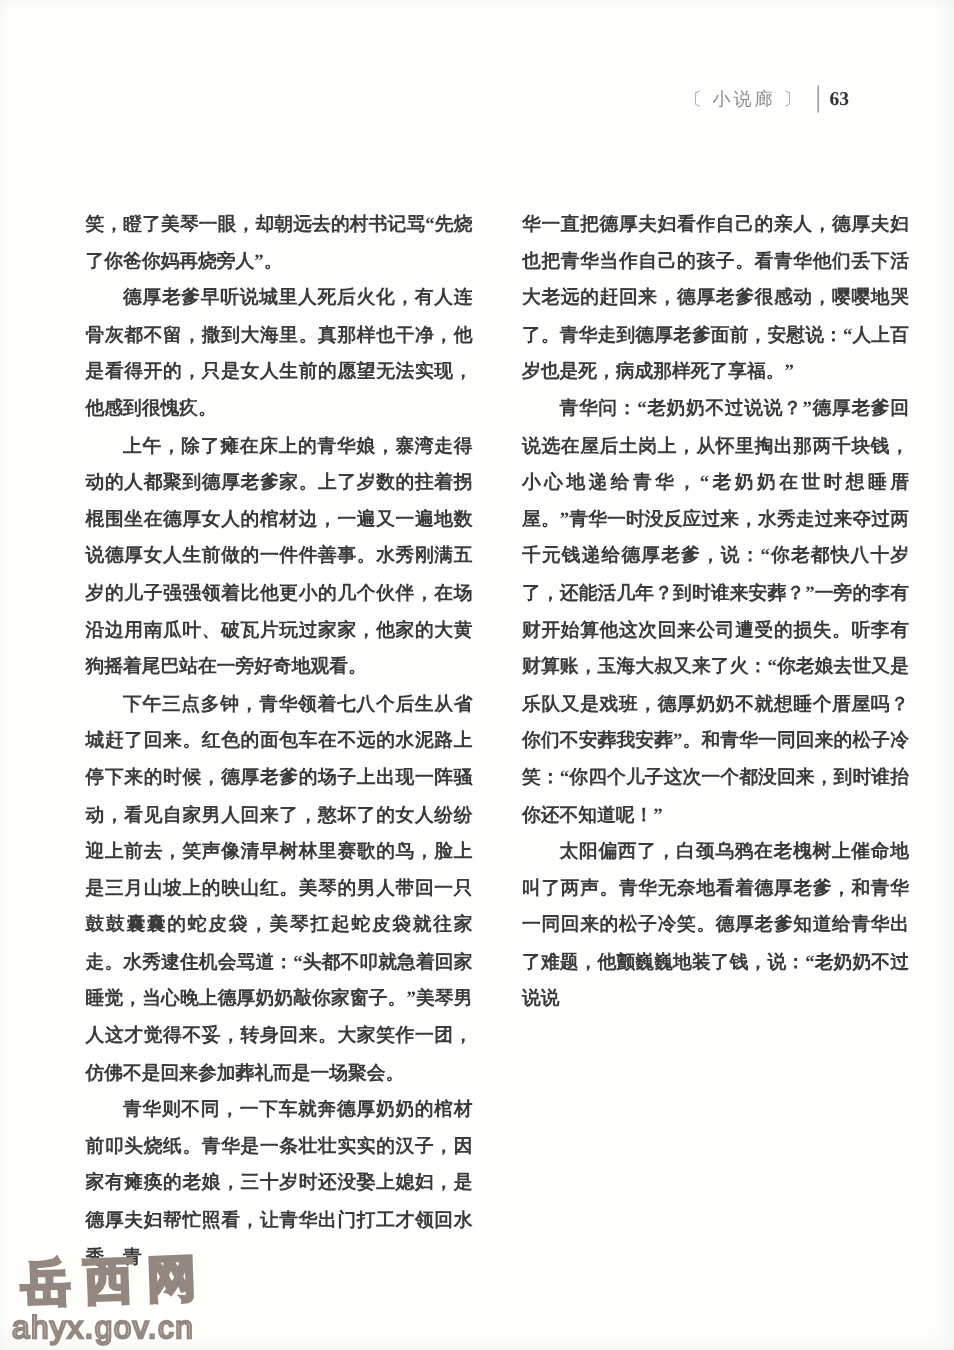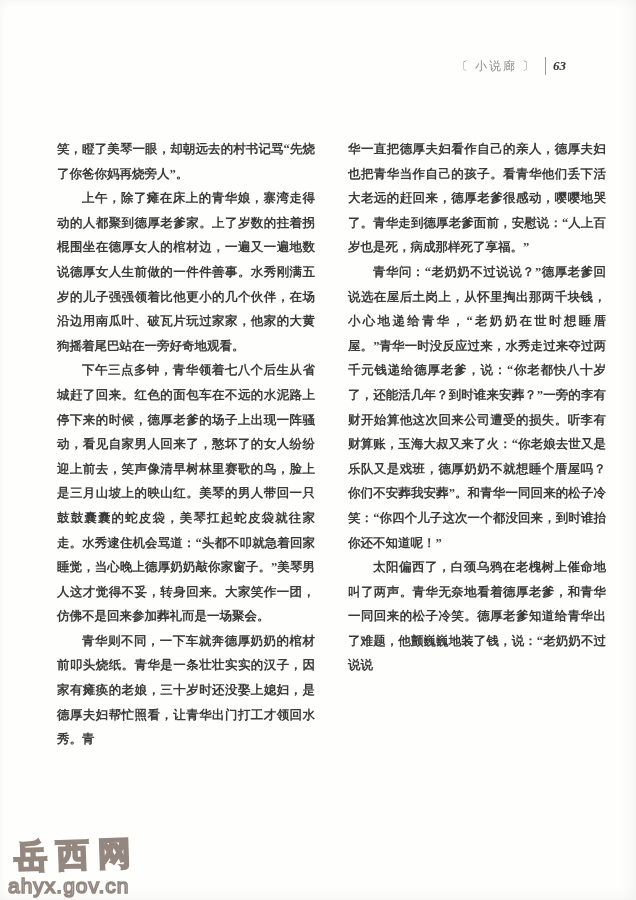--- a/index.html
+++ b/index.html
@@ -15,21 +15,21 @@
   .header{
     position:absolute;top:57px;right:70px;
     display:flex;align-items:center;
     font-size:12px;color:#8a8a8a;
   }
   .section-label{letter-spacing:2px;color:#8c8c8c;}
   .header-divider{
     width:1px;height:18px;background:#9a9a9a;
     margin:0 7px 0 9px;
   }
-  .page-number{font-weight:bold;color:#333;font-size:13px;letter-spacing:0;font-style:italic;}
+  .page-number{font-weight:bold;color:#333;font-size:13px;letter-spacing:0;}
   
   .col{
     position:absolute;top:137px;
     width:258px;
     font-size:12.5px;line-height:24.6px;
     color:#3b3b3b;
     text-align:justify;
     text-justify:inter-ideograph;
     font-weight:bold;
   }
@@ -68,20 +68,21 @@
 <div class="page">
 
   <div class="header">
     <span class="section-label">〔 小说廊 〕</span>
     <span class="header-divider"></span>
     <span class="page-number">63</span>
   </div>
 
   <div class="col col-left">
       <p class="para">笑，瞪了美琴一眼，却朝远去的村书记骂“先烧了你爸你妈再烧旁人”。</p>
+      <p class="para">德厚老爹早听说城里人死后火化，有人连骨灰都不留，撒到大海里。真那样也干净，他是看得开的，只是女人生前的愿望无法实现，他感到很愧疚。</p>
       <p class="para">上午，除了瘫在床上的青华娘，寨湾走得动的人都聚到德厚老爹家。上了岁数的拄着拐棍围坐在德厚女人的棺材边，一遍又一遍地数说德厚女人生前做的一件件善事。水秀刚满五岁的儿子强强领着比他更小的几个伙伴，在场沿边用南瓜叶、破瓦片玩过家家，他家的大黄狗摇着尾巴站在一旁好奇地观看。</p>
       <p class="para">下午三点多钟，青华领着七八个后生从省城赶了回来。红色的面包车在不远的水泥路上停下来的时候，德厚老爹的场子上出现一阵骚动，看见自家男人回来了，憨坏了的女人纷纷迎上前去，笑声像清早树林里赛歌的鸟，脸上是三月山坡上的映山红。美琴的男人带回一只鼓鼓囊囊的蛇皮袋，美琴扛起蛇皮袋就往家走。水秀逮住机会骂道：“头都不叩就急着回家睡觉，当心晚上德厚奶奶敲你家窗子。”美琴男人这才觉得不妥，转身回来。大家笑作一团，仿佛不是回来参加葬礼而是一场聚会。</p>
       <p class="para">青华则不同，一下车就奔德厚奶奶的棺材前叩头烧纸。青华是一条壮壮实实的汉子，因家有瘫痪的老娘，三十岁时还没娶上媳妇，是德厚夫妇帮忙照看，让青华出门打工才领回水秀。青</p>
     </div>
 
   <div class="col col-right">
       <p class="para">华一直把德厚夫妇看作自己的亲人，德厚夫妇也把青华当作自己的孩子。看青华他们丢下活大老远的赶回来，德厚老爹很感动，嘤嘤地哭了。青华走到德厚老爹面前，安慰说：“人上百岁也是死，病成那样死了享福。”</p>
       <p class="para">青华问：“老奶奶不过说说？”德厚老爹回说选在屋后土岗上，从怀里掏出那两千块钱，小心地递给青华，“老奶奶在世时想睡厝屋。”青华一时没反应过来，水秀走过来夺过两千元钱递给德厚老爹，说：“你老都快八十岁了，还能活几年？到时谁来安葬？”一旁的李有财开始算他这次回来公司遭受的损失。听李有财算账，玉海大叔又来了火：“你老娘去世又是乐队又是戏班，德厚奶奶不就想睡个厝屋吗？你们不安葬我安葬”。和青华一同回来的松子冷笑：“你四个儿子这次一个都没回来，到时谁抬你还不知道呢！”</p>
       <p class="para">太阳偏西了，白颈乌鸦在老槐树上催命地叫了两声。青华无奈地看着德厚老爹，和青华一同回来的松子冷笑。德厚老爹知道给青华出了难题，他颤巍巍地装了钱，说：“老奶奶不过说说</p>
     </div>

